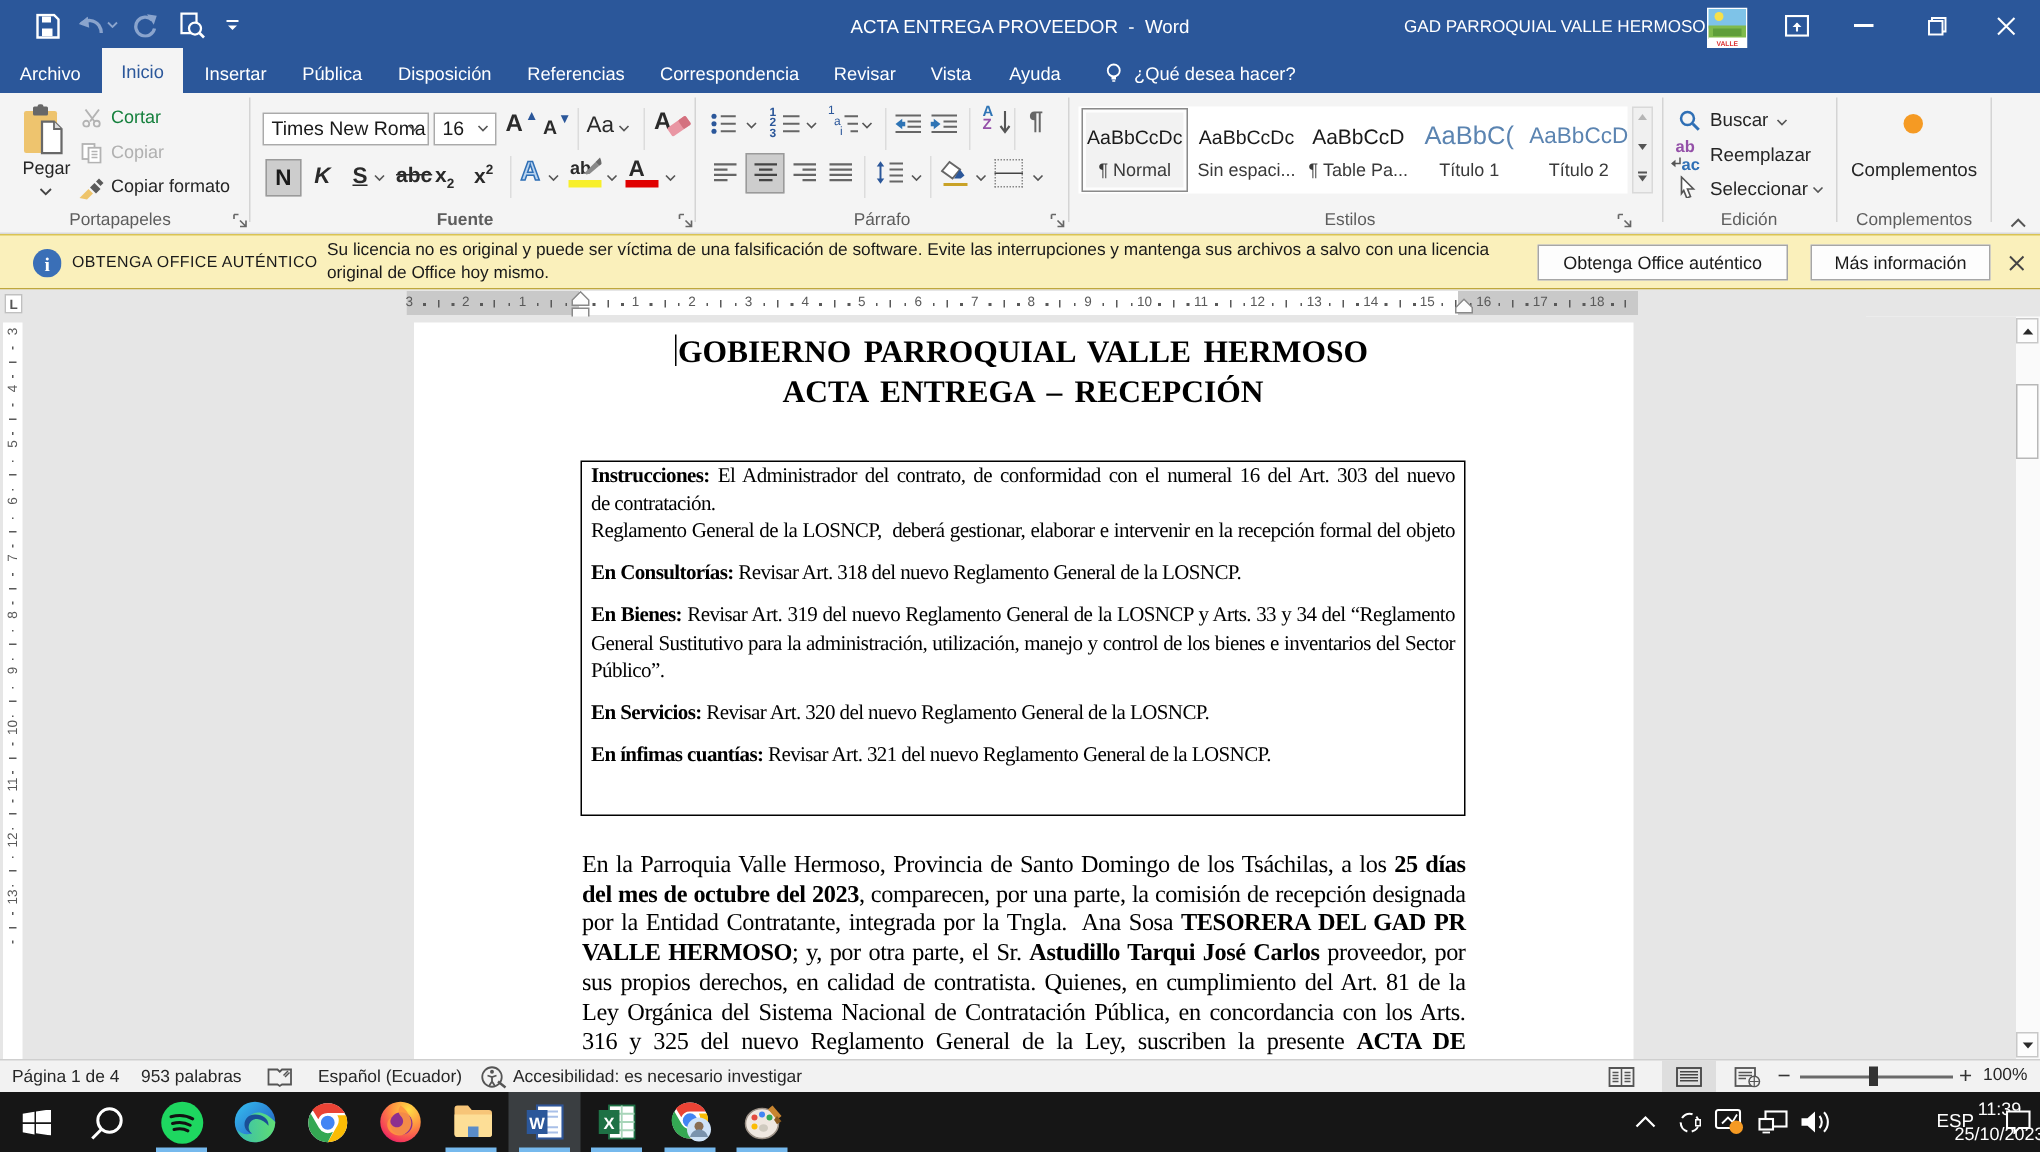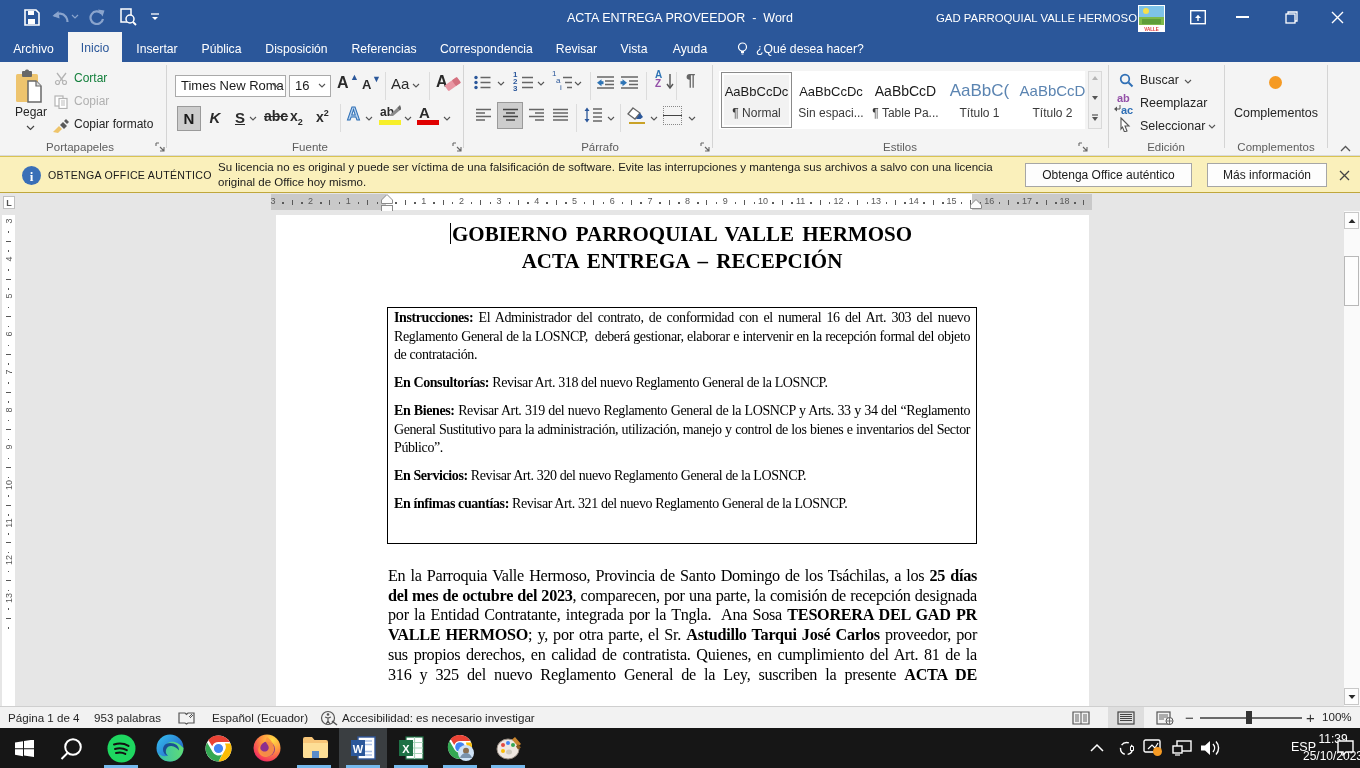--- a/index.html
+++ b/index.html
@@ -194,21 +194,21 @@
       </svg>
   <div class="abs" style="left:379px;top:58px;width:22px;height:5px;background:#f7ef2a;"></div>
   <svg class="abs" style="left:404px;top:54px" width="8" height="5" viewBox="0 0 8 5">
         <path d="M1 1l3 3 3-3" fill="none" stroke="#555" stroke-width="1.1"></path>
       </svg>
   <div class="abs" style="left:419px;top:42px;font-size:15px;font-weight:bold;color:#2a2a2a;">A</div>
   <div class="abs" style="left:417px;top:58px;width:22px;height:5px;background:#e00000;"></div>
   <svg class="abs" style="left:443px;top:54px" width="8" height="5" viewBox="0 0 8 5">
         <path d="M1 1l3 3 3-3" fill="none" stroke="#555" stroke-width="1.1"></path>
       </svg>
-  <div class="grplabel" style="left:230px;width:160px;">Fuente</div>
+  <div class="grplabel" style="left:230px;width:160px;font-weight:bold;">Fuente</div>
   <svg class="launch" style="left:452px;" width="10" height="10" viewBox="0 0 10 10">
         <path d="M1 1v3M1 1h3M9 5v4H5M9 9L5 5" stroke="#666" stroke-width="1.1" fill="none"></path>
       </svg>
   <div class="gdiv" style="left:463px;"></div>
 
   <svg class="abs" style="left:474px;top:13px" width="17" height="15" viewBox="0 0 17 15">
         <circle cx="2" cy="2.5" r="1.7" fill="#2b579a"></circle>
         <circle cx="2" cy="7.5" r="1.7" fill="#2b579a"></circle>
         <circle cx="2" cy="12.5" r="1.7" fill="#2b579a"></circle>
         <path d="M6.5 2.5h10M6.5 7.5h10M6.5 12.5h10" stroke="#666" stroke-width="1.4"></path>
@@ -279,21 +279,21 @@
         <path d="M2 16h16v2H2z" fill="#c9a227"></path>
       </svg>
   <svg class="abs" style="left:650px;top:54px" width="8" height="5" viewBox="0 0 8 5">
         <path d="M1 1l3 3 3-3" fill="none" stroke="#555" stroke-width="1.1"></path>
       </svg>
   <div class="abs" style="left:663px;top:44px;width:19px;height:19px;border:1px dotted #888;"></div>
   <div class="abs" style="left:663px;top:53px;width:19px;height:1px;background:#444;"></div>
   <svg class="abs" style="left:688px;top:54px" width="8" height="5" viewBox="0 0 8 5">
         <path d="M1 1l3 3 3-3" fill="none" stroke="#555" stroke-width="1.1"></path>
       </svg>
-  <div class="grplabel" style="left:520px;width:160px;">Párrafo</div>
+  <div class="grplabel" style="left:508px;width:160px;">Párrafo</div>
   <svg class="launch" style="left:700px;" width="10" height="10" viewBox="0 0 10 10">
         <path d="M1 1v3M1 1h3M9 5v4H5M9 9L5 5" stroke="#666" stroke-width="1.1" fill="none"></path>
       </svg>
   <div class="gdiv" style="left:712px;"></div>
 
   <div class="abs" style="left:719px;top:9px;width:366px;height:58px;background:#fff;"></div>
   <div class="abs" style="left:721px;top:10px;width:71px;height:56px;background:#f2f2f2;border:1px solid #8a8a8a;box-shadow:inset 0 0 0 2px #fdfdfd;"></div>
   <div class="abs" style="left:721px;top:22px;width:71px;text-align:center;font-size:13px;color:#1a1a1a;">AaBbCcDc</div>
   <div class="abs" style="left:721px;top:44px;width:71px;text-align:center;font-size:12px;color:#3a3a3a;">¶ Normal</div>
   <div class="abs" style="left:795px;top:22px;width:72px;text-align:center;font-size:13px;color:#1a1a1a;">AaBbCcDc</div>
@@ -515,35 +515,36 @@
         <div style="position:absolute;left:1px;top:378px;width:11px;text-align:center;font-size:9px;color:#595959;transform:rotate(-90deg);">13</div>
         <div style="position:absolute;left:5.5px;top:393.4px;width:1.5px;height:1.5px;background:#595959;"></div>
         <div style="position:absolute;left:3.5px;top:402.85px;width:5px;height:1px;background:#595959;"></div>
         <div style="position:absolute;left:5.5px;top:412.3px;width:1.5px;height:1.5px;background:#595959;"></div>
       </div>
   <div id="page">
     <div class="serif" style="position:absolute;left:111px;top:6px;width:590px;text-align:center;font-weight:bold;font-size:21px;line-height:26.5px;color:#000;word-spacing:3px;">GOBIERNO PARROQUIAL VALLE HERMOSO<br>ACTA ENTREGA – RECEPCIÓN</div>
     <div style="position:absolute;left:173.5px;top:8px;width:1.5px;height:21px;background:#000;"></div>
     <div class="serif" style="position:absolute;left:111px;top:92px;width:590px;height:237px;border:1.5px solid #000;font-size:14px;letter-spacing:-0.4px;color:#000;padding:1px 6px;">
       <div style="line-height:18.5px;text-align:justify;text-align-last:justify;"><b>Instrucciones:</b> El Administrador del contrato, de conformidad con el numeral 16 del Art. 303 del nuevo</div>
+      <div style="line-height:18.5px;">de contratación.</div>
       <div style="line-height:18.5px;text-align:justify;text-align-last:justify;">Reglamento General de la LOSNCP,&nbsp; deberá gestionar, elaborar e intervenir en la recepción formal del objeto</div>
-      <div style="line-height:18.5px;">de contratación.</div>
       <div style="line-height:18.5px;margin-top:9.5px;"><b>En Consultorías:</b> Revisar Art. 318 del nuevo Reglamento General de la LOSNCP.</div>
       <div style="line-height:18.5px;margin-top:9.5px;text-align:justify;text-align-last:justify;"><b>En Bienes:</b> Revisar Art. 319 del nuevo Reglamento General de la LOSNCP y Arts. 33 y 34 del “Reglamento</div>
       <div style="line-height:18.5px;text-align:justify;text-align-last:justify;">General Sustitutivo para la administración, utilización, manejo y control de los bienes e inventarios del Sector</div>
       <div style="line-height:18.5px;">Público”.</div>
       <div style="line-height:18.5px;margin-top:9.5px;"><b>En Servicios:</b> Revisar Art. 320 del nuevo Reglamento General de la LOSNCP.</div>
       <div style="line-height:18.5px;margin-top:9.5px;"><b>En ínfimas cuantías:</b> Revisar Art. 321 del nuevo Reglamento General de la LOSNCP.</div>
     </div>
     <div class="serif" style="position:absolute;left:112px;top:352px;width:589px;font-size:16.2px;letter-spacing:-0.28px;color:#000;">
       <div style="line-height:19.7px;text-align:justify;text-align-last:justify;">En la Parroquia Valle Hermoso, Provincia de Santo Domingo de los Tsáchilas, a los <b>25 días</b></div>
       <div style="line-height:19.7px;text-align:justify;text-align-last:justify;"><b>del mes de octubre del 2023</b>, comparecen, por una parte, la comisión de recepción designada</div>
       <div style="line-height:19.7px;text-align:justify;text-align-last:justify;">por la Entidad Contratante, integrada por la Tngla.&nbsp; Ana Sosa <b>TESORERA DEL GAD PR</b></div>
       <div style="line-height:19.7px;text-align:justify;text-align-last:justify;"><b>VALLE HERMOSO</b>; y, por otra parte, el Sr. <b>Astudillo Tarqui José Carlos</b> proveedor, por</div>
       <div style="line-height:19.7px;text-align:justify;text-align-last:justify;">sus propios derechos, en calidad de contratista. Quienes, en cumplimiento del Art. 81 de la</div>
+      <div style="line-height:19.7px;text-align:justify;text-align-last:justify;">Ley Orgánica del Sistema Nacional de Contratación Pública, en concordancia con los Arts.</div>
       <div style="line-height:19.7px;text-align:justify;text-align-last:justify;">316 y 325 del nuevo Reglamento General de la Ley, suscriben la presente <b>ACTA DE</b></div>
     </div>
   </div>
   <div id="vscroll">
     <div class="abs" style="left:0px;top:1px;width:15px;height:17px;background:#fdfdfd;border:1px solid #c8c8c8;"></div>
     <svg class="abs" style="left:4px;top:7px" width="8" height="6" viewBox="0 0 8 6">
           <path d="M4 1L0.5 5h7z" fill="#2a2a2a"></path>
         </svg>
     <div class="abs" style="left:0px;top:45px;width:15px;height:50px;background:#fdfdfd;border:1px solid #b8b8b8;"></div>
     <div class="abs" style="left:0px;top:477px;width:15px;height:17px;background:#fdfdfd;border:1px solid #c8c8c8;"></div>

